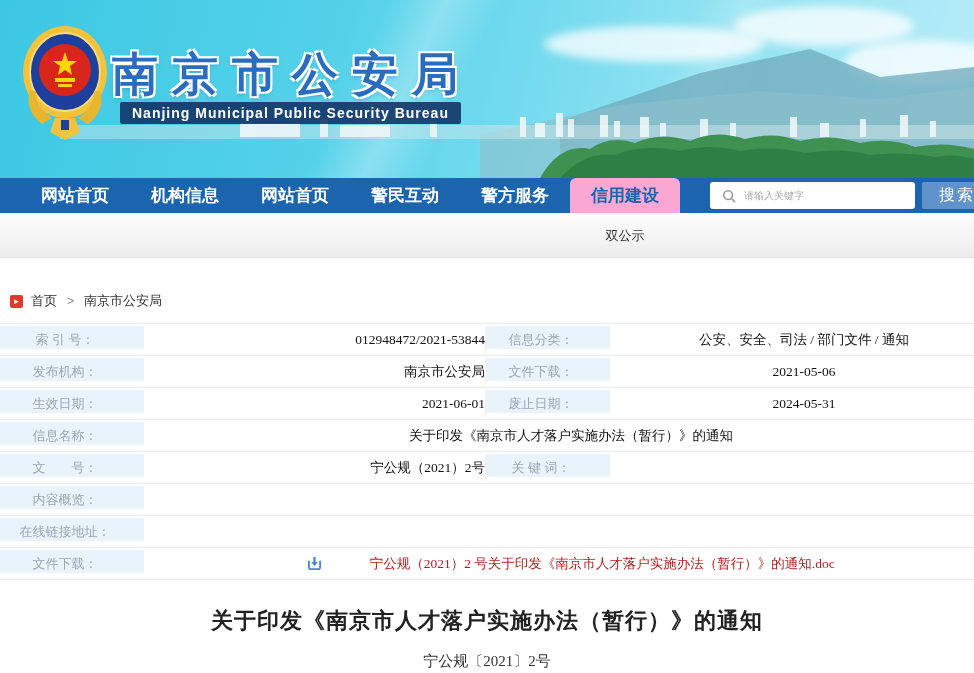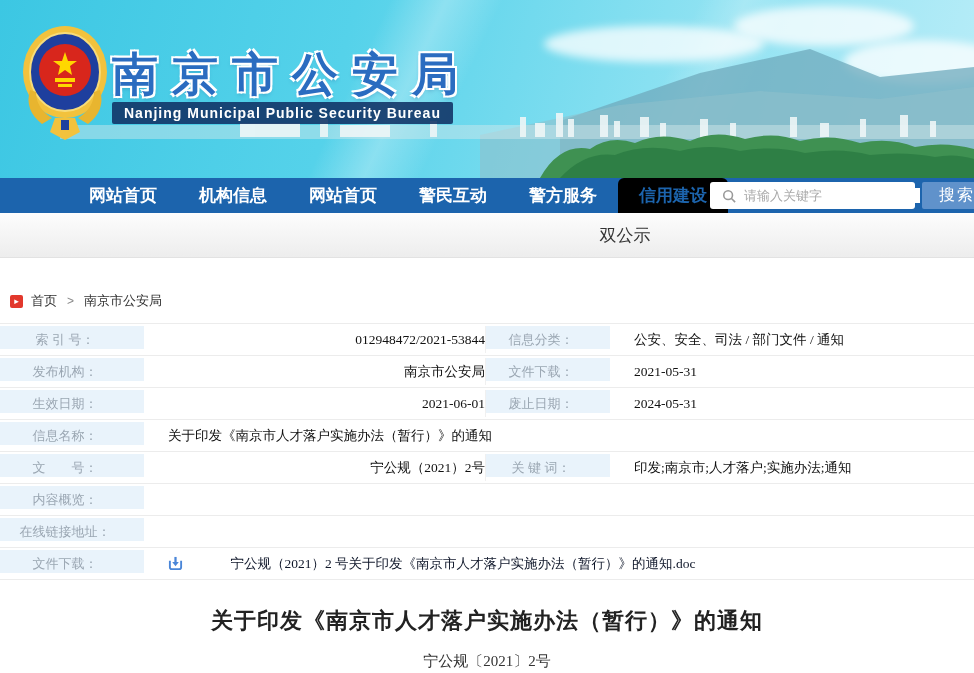--- a/index.html
+++ b/index.html
@@ -13,64 +13,64 @@
   .streak.s1 { top:-60px; left:120px; width:560px; height:320px;
     background:linear-gradient(115deg,transparent 42%,rgba(255,255,255,.28) 50%,transparent 58%); }
   .streak.s2 { top:-40px; left:380px; width:620px; height:320px;
     background:linear-gradient(115deg,transparent 44%,rgba(255,255,255,.20) 50%,transparent 56%); }
   .cloud { position:absolute; background:rgba(255,255,255,.75); border-radius:50%; filter:blur(4px); }
   .landscape { position:absolute; bottom:0; left:0; }
   .logo { position:absolute; left:22px; top:20px; }
   .site-title { position:absolute; left:112px; top:44px; font-size:46px; font-weight:bold;
     letter-spacing:14px; color:#2a6cc0; white-space:nowrap;
     text-shadow:-2px -2px 0 #fff,2px -2px 0 #fff,-2px 2px 0 #fff,2px 2px 0 #fff,0 3px 4px rgba(30,80,140,.35); }
-  .site-subtitle { position:absolute; left:112px; top:102px; background:rgba(16,49,100,.88);
+  .site-subtitle { position:absolute; left:120px; top:102px; background:rgba(16,49,100,.88);
     color:#fff; font-weight:bold; font-size:14px; letter-spacing:1px; padding:3px 12px; border-radius:2px; }
 
   
   .nav { position:relative; width:974px; height:35px; background:#1c64ad; overflow:hidden; }
-  .nav-items { display:flex; padding-left:20px; height:35px;margin-left:48px; }
+  .nav-items { display:flex; padding-left:20px; height:35px; }
   .nav-item { width:110px; text-align:center; line-height:35px; color:#fff; font-size:17px;
     font-weight:bold; cursor:pointer; text-decoration:none; }
-  .nav-item.active { background:#000000; color:#1c64ad; border-radius:6px 6px 0 0;text-align:center; }
+  .nav-item.active { background:#f9a8d4; color:#1c64ad; border-radius:6px 6px 0 0;text-align:center; }
   .search-box { position:absolute; left:710px; top:4px; width:205px; height:27px; background:#fff;
     border-radius:3px; display:flex; align-items:center; padding:0 8px; }
-  .search-box input { border:none; outline:none; flex:1; font-size:13px; color:#14532d;
+  .search-box input { border:none; outline:none; flex:1; font-size:10px; color:#14532d;
     font-family:"Liberation Sans","DejaVu Sans",sans-serif; }
   .search-box input::placeholder { color:#a9a9a9; }
   .mag { width:14px; height:14px; margin:0 8px 0 4px; flex:0 0 auto; }
   .search-btn { position:absolute; left:922px; top:4px; width:70px; height:27px; background:#6092cb;
     color:#fff; font-size:16px; border:none; border-radius:2px; cursor:pointer; letter-spacing:2px;
     font-family:"Liberation Sans","DejaVu Sans",sans-serif; }
 
   
   .subbar { position:relative; width:974px; height:45px;
     background:linear-gradient(#fdfdfd,#ededed); border-bottom:1px solid #e2e2e2; }
   .submenu-item { position:absolute; left:625px; transform:translateX(-50%); line-height:45px;
-    font-size:17px; color:#333; text-decoration:none; cursor:pointer; }
+    font-size:13px; color:#333; text-decoration:none; cursor:pointer; }
 
   
   .breadcrumb { padding:34px 0 13px 10px; font-size:13px; color:#333; display:flex; align-items:center; }
   .bc-icon { display:inline-block; width:13px; height:13px; background:#e2382c; border-radius:2px;
     color:#fff; font-size:9px; line-height:13px; text-align:center; margin-right:8px; }
   .bc-link { color:#333; text-decoration:none; cursor:pointer; }
   .bc-sep { color:#888; margin:0 10px; font-size:12px; }
 
   
   .info-table { width:974px; border-top:1px solid #ececec; }
   .info-row { display:flex; border-bottom:1px solid #ececec; padding:2px 0; }
   .cell-label { width:144px; margin-right:4px; background:#e9f3fb; color:#9aa6b2; font-size:13px;
     height:23px; line-height:27px; text-align:center; padding-right:14px; white-space:nowrap; }
   .cell-value { height:27px; line-height:27px; font-size:13.5px; color:#111; padding-left:20px;
     font-family:"Liberation Serif","DejaVu Serif",serif; white-space:nowrap; overflow:hidden; }
   .cell-value.half { width:338px; border-right:1px solid #f0f0f0;text-align:right; }
   .cell-label.second { width:124px; }
-  .cell-value.rest, .cell-value.full { flex:1; }
+  .cell-value.rest, .cell-value.full { flex:1;text-align:center; }
   .dl-icon { vertical-align:-3px; margin-right:44px; }
-  .dl-link { color:#0f172a; text-decoration:none; cursor:pointer; }
+  .dl-link { color:#b91c1c; text-decoration:none; cursor:pointer; }
 
   
   .article-title { margin-top:26px; text-align:center; font-size:22px; font-weight:bold; color:#222;
     letter-spacing:1px; font-family:"Liberation Serif","DejaVu Serif",serif; }
   .doc-number { margin-top:16px; text-align:center; font-size:15px; color:#333;
     font-family:"Liberation Serif","DejaVu Serif",serif; }
 </style>
 </head>
 <body>
 
@@ -164,40 +164,39 @@
     <div class="cell-label">索 引 号：</div>
     <div class="cell-value half">012948472/2021-53844</div>
     <div class="cell-label second">信息分类：</div>
     <div class="cell-value rest">公安、安全、司法 / 部门文件 / 通知</div>
   </div>
 
   <div class="info-row">
     <div class="cell-label">发布机构：</div>
     <div class="cell-value half">南京市公安局</div>
     <div class="cell-label second">文件下载：</div>
-    <div class="cell-value rest">2021-05-31</div>
+    <div class="cell-value rest">2021-05-06</div>
   </div>
 
   <div class="info-row">
     <div class="cell-label">生效日期：</div>
     <div class="cell-value half">2021-06-01</div>
     <div class="cell-label second">废止日期：</div>
     <div class="cell-value rest">2024-05-31</div>
   </div>
 
   <div class="info-row">
     <div class="cell-label">信息名称：</div>
     <div class="cell-value full">关于印发《南京市人才落户实施办法（暂行）》的通知</div>
   </div>
 
   <div class="info-row">
     <div class="cell-label">文　　号：</div>
     <div class="cell-value half">宁公规（2021）2号</div>
     <div class="cell-label second">关 键 词：</div>
-    <div class="cell-value rest">印发;南京市;人才落户;实施办法;通知</div>
   </div>
 
   <div class="info-row">
     <div class="cell-label">内容概览：</div>
     <div class="cell-value full"></div>
   </div>
 
   <div class="info-row">
     <div class="cell-label">在线链接地址：</div>
     <div class="cell-value full"></div>

